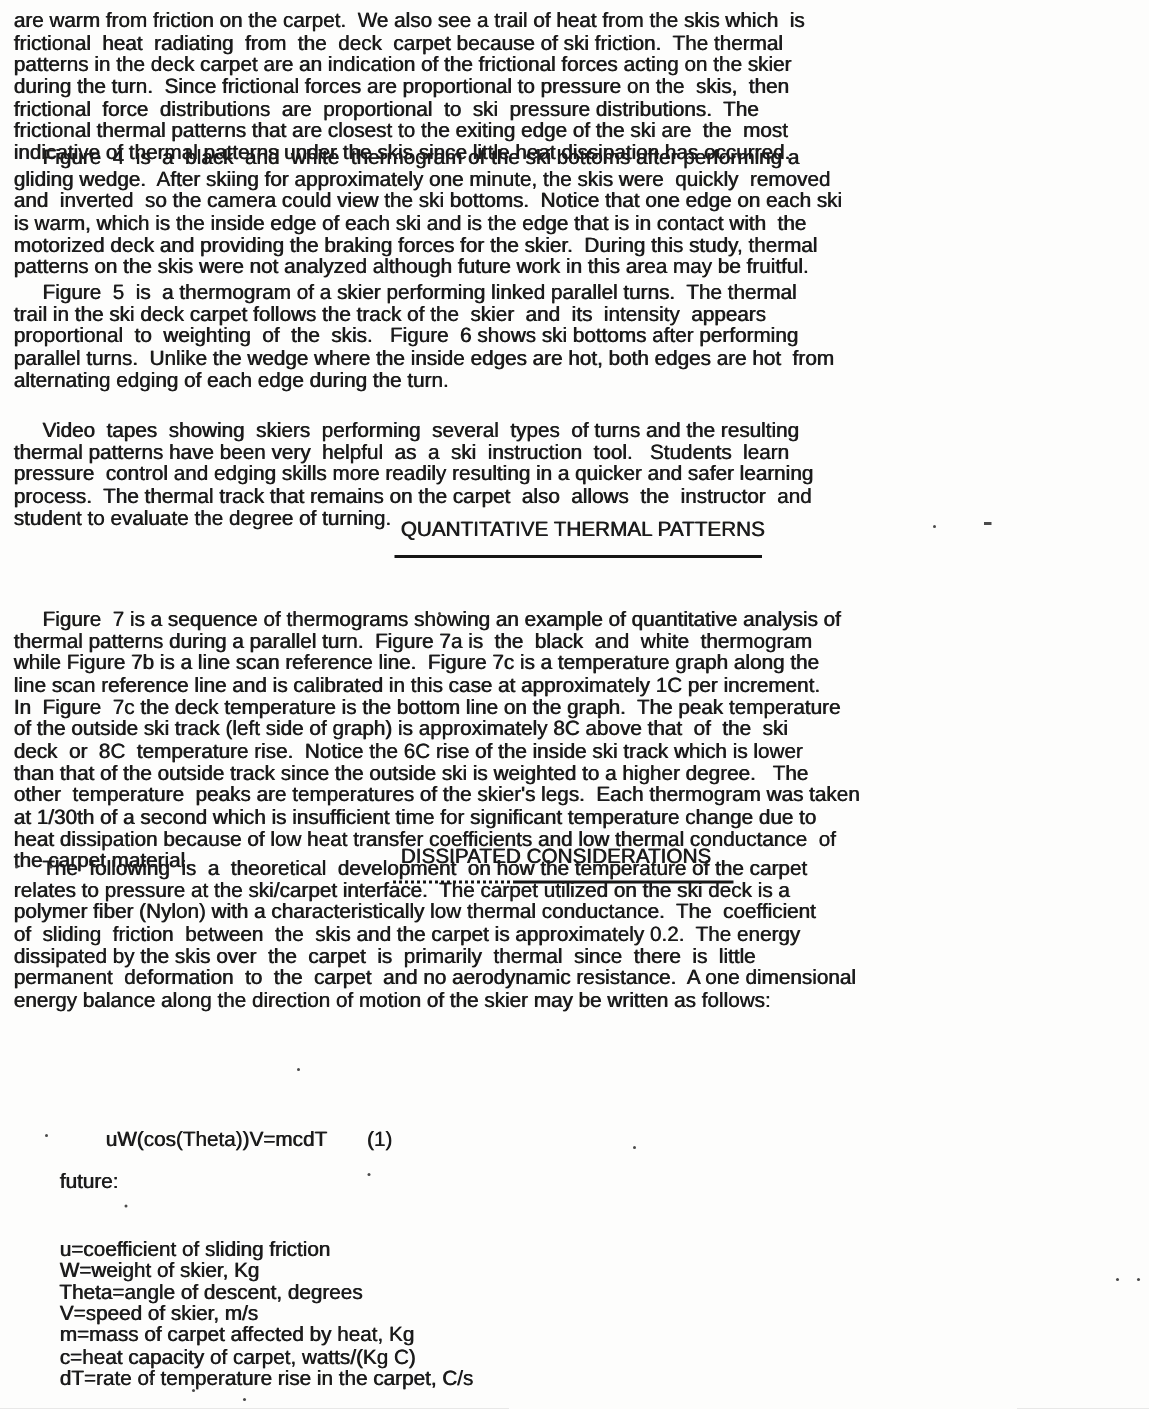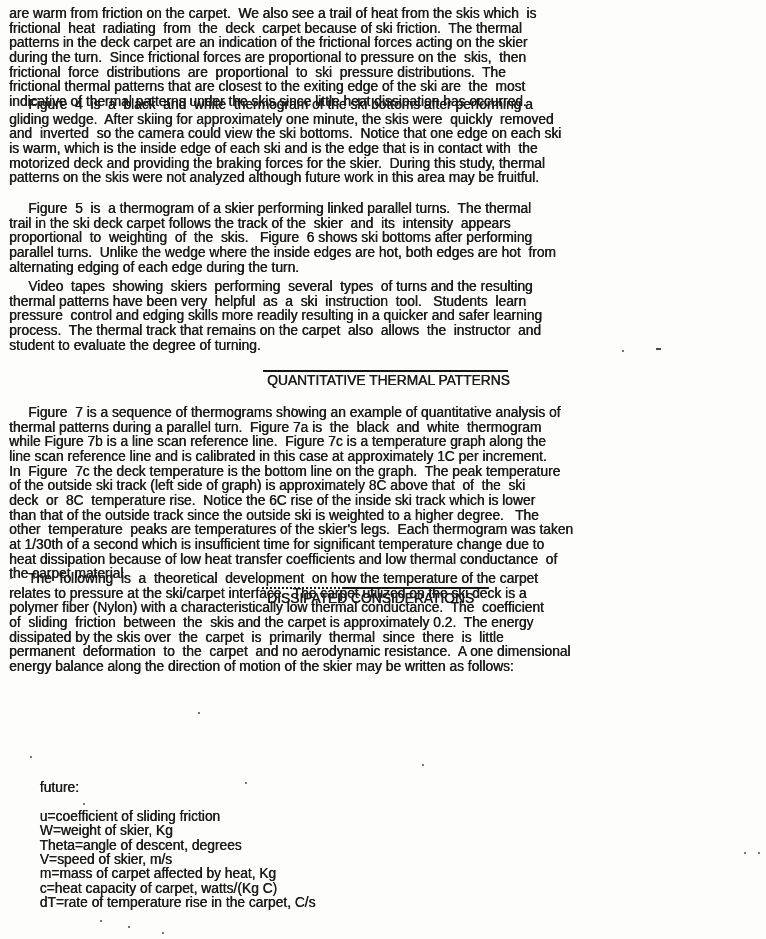--- a/index.html
+++ b/index.html
@@ -16,22 +16,22 @@
     position:absolute;
     margin:0;
     left:9px;
     font-family:inherit;
     font-size:13.8px;
     line-height:14.65px;
     white-space:pre;
     color:#1c1c1c;
     text-shadow:0.45px 0 0 currentColor;
   }
-  pre.heading { left:267px;margin-top:28px; }
-  pre.varlist { line-height:14.35px; }
+  pre.heading { left:267px; }
+  pre.varlist { line-height:14.35px;margin-top:16px; }
   .rule {
     position:absolute;
     height:0;
     border-top:2px solid #161616;
   }
   .rule-dotted {
     position:absolute;
     height:0;
     border-top:2px dotted #161616;
   }
@@ -54,21 +54,21 @@
 during the turn.  Since frictional forces are proportional to pressure on the  skis,  then
 frictional  force  distributions  are  proportional  to  ski  pressure distributions.  The
 frictional thermal patterns that are closest to the exiting edge of the ski are  the  most
 indicative of thermal patterns under the skis since little heat dissipation has occurred.</pre>
   <pre class="block" style="top:98px">     Figure  4  is  a  black  and  white  thermogram of the ski bottoms after performing a
 gliding wedge.  After skiing for approximately one minute, the skis were  quickly  removed
 and  inverted  so the camera could view the ski bottoms.  Notice that one edge on each ski
 is warm, which is the inside edge of each ski and is the edge that is in contact with  the
 motorized deck and providing the braking forces for the skier.  During this study, thermal
 patterns on the skis were not analyzed although future work in this area may be fruitful.</pre>
-  <pre class="block" style="top:202px">     Figure  5  is  a thermogram of a skier performing linked parallel turns.  The thermal
+  <pre class="block" style="top:188px">     Figure  5  is  a thermogram of a skier performing linked parallel turns.  The thermal
 trail in the ski deck carpet follows the track of the  skier  and  its  intensity  appears
 proportional  to  weighting  of  the  skis.   Figure  6 shows ski bottoms after performing
 parallel turns.  Unlike the wedge where the inside edges are hot, both edges are hot  from
 alternating edging of each edge during the turn.</pre>
   <pre class="block" style="top:280px">     Video  tapes  showing  skiers  performing  several  types  of turns and the resulting
 thermal patterns have been very  helpful  as  a  ski  instruction  tool.   Students  learn
 pressure  control and edging skills more readily resulting in a quicker and safer learning
 process.  The thermal track that remains on the carpet  also  allows  the  instructor  and
 student to evaluate the degree of turning.</pre>
 
@@ -93,20 +93,21 @@
   <div class="rule" style="left:344px; top:587px; width:145px"></div>
 
   <pre class="block" style="top:572px">     The  following  is  a  theoretical  development  on how the temperature of the carpet
 relates to pressure at the ski/carpet interface.  The carpet utilized on the ski deck is a
 polymer fiber (Nylon) with a characteristically low thermal conductance.  The  coefficient
 of  sliding  friction  between  the  skis and the carpet is approximately 0.2.  The energy
 dissipated by the skis over  the  carpet  is  primarily  thermal  since  there  is  little
 permanent  deformation  to  the  carpet  and no aerodynamic resistance.  A one dimensional
 energy balance along the direction of motion of the skier may be written as follows:</pre>
 
+  <pre class="block" style="top:753px">                uW(cos(Theta))V=mcdT       (1)</pre>
   <pre class="block" style="top:781px">        future:</pre>
   <pre class="block varlist" style="top:810px">        u=coefficient of sliding friction
         W=weight of skier, Kg
         Theta=angle of descent, degrees
         V=speed of skier, m/s
         m=mass of carpet affected by heat, Kg
         c=heat capacity of carpet, watts/(Kg C)
         dT=rate of temperature rise in the carpet, C/s</pre>
 
   <div class="speck" style="left:622px; top:350px"></div>

